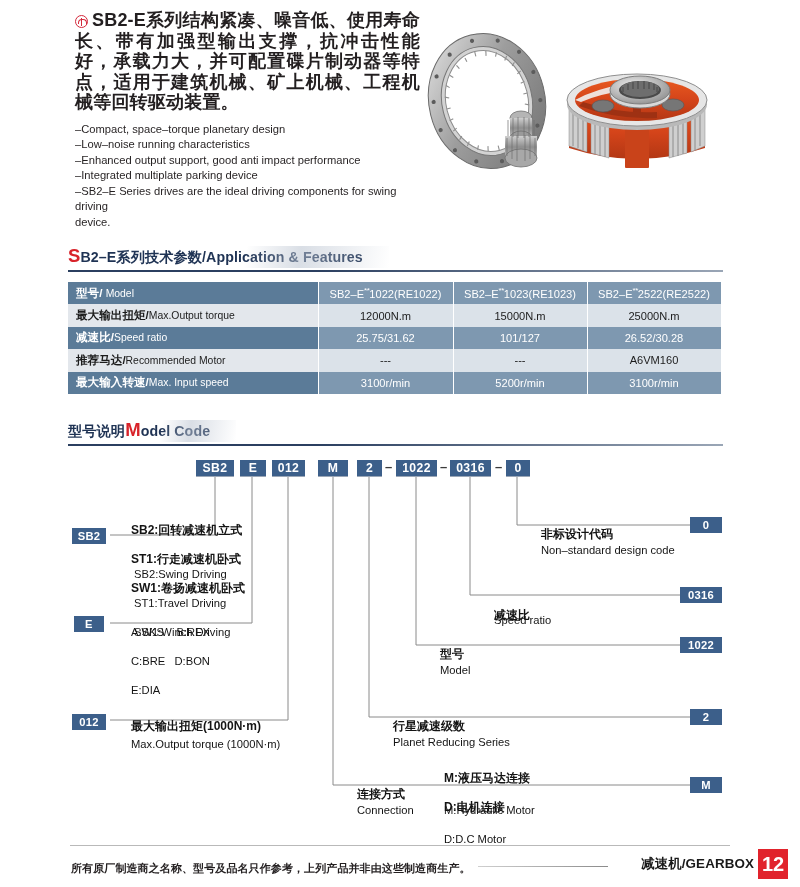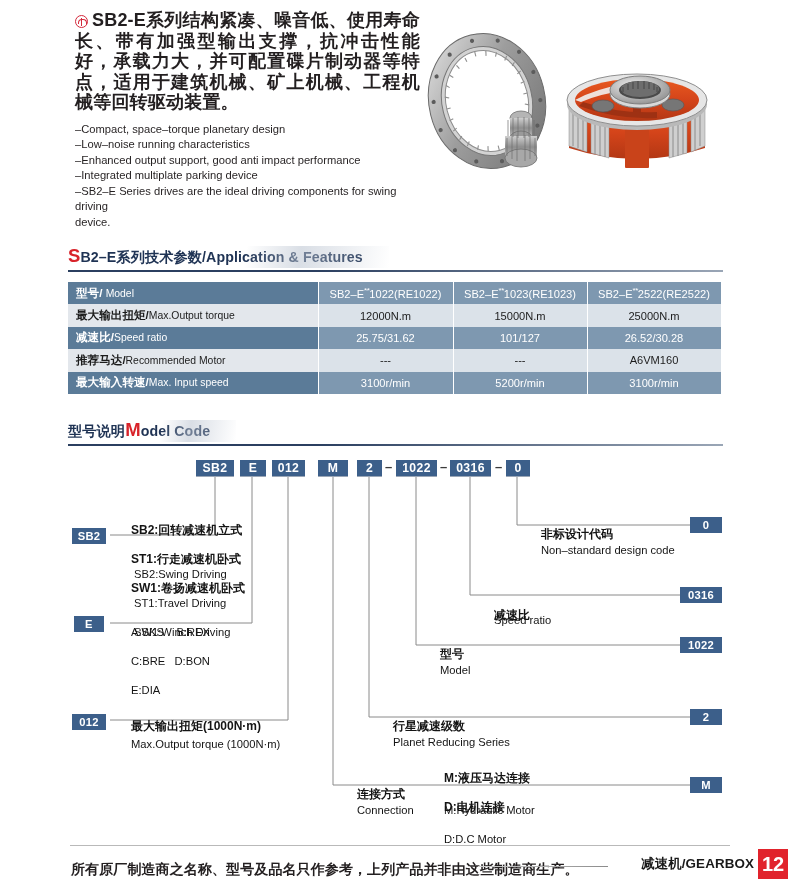--- a/index.html
+++ b/index.html
@@ -96,21 +96,21 @@
     font-size: 11.2px; font-weight: 700; display: flex; align-items: center;
     justify-content: center; letter-spacing: .3px;
   }
   .cl { position: absolute; font-size: 11.4px; line-height: 14.6px; color: #141414; white-space: pre; }
   .cl .cn { font-weight: 700; font-size: 12px; }
   .cl .en { font-weight: 400; font-size: 11.2px; }
 
   
   #foot-rule { position: absolute; left: 70px; top: 845px; width: 660px; height: 1px; background: #b9b9b9; }
   #disclaimer {
-    position: absolute; left: 71px; top: 861px; font-size: 14px;
+    position: absolute; left: 71px; top: 861px; font-size: 11px;
     font-weight: 700; color: #231f20; letter-spacing: .1px;
   }
   #foot-line { position: absolute; right: 192px; top: 866px; width: 130px; height: 1.4px;
                background: linear-gradient(90deg,#cfcfcf,#8b8b8b); }
   #foot-title { position: absolute; right: 46px; top: 855px; font-size: 13.4px;
                 font-weight: 700; color: #1a1a1a; letter-spacing: .1px; }
   #pagenum {
     position: absolute; right: 12px; top: 849px; width: 30px; height: 30px;
     background: #e1232c; color: #fff; font-size: 20px; font-weight: 700;
     display: flex; align-items: center; justify-content: center;

